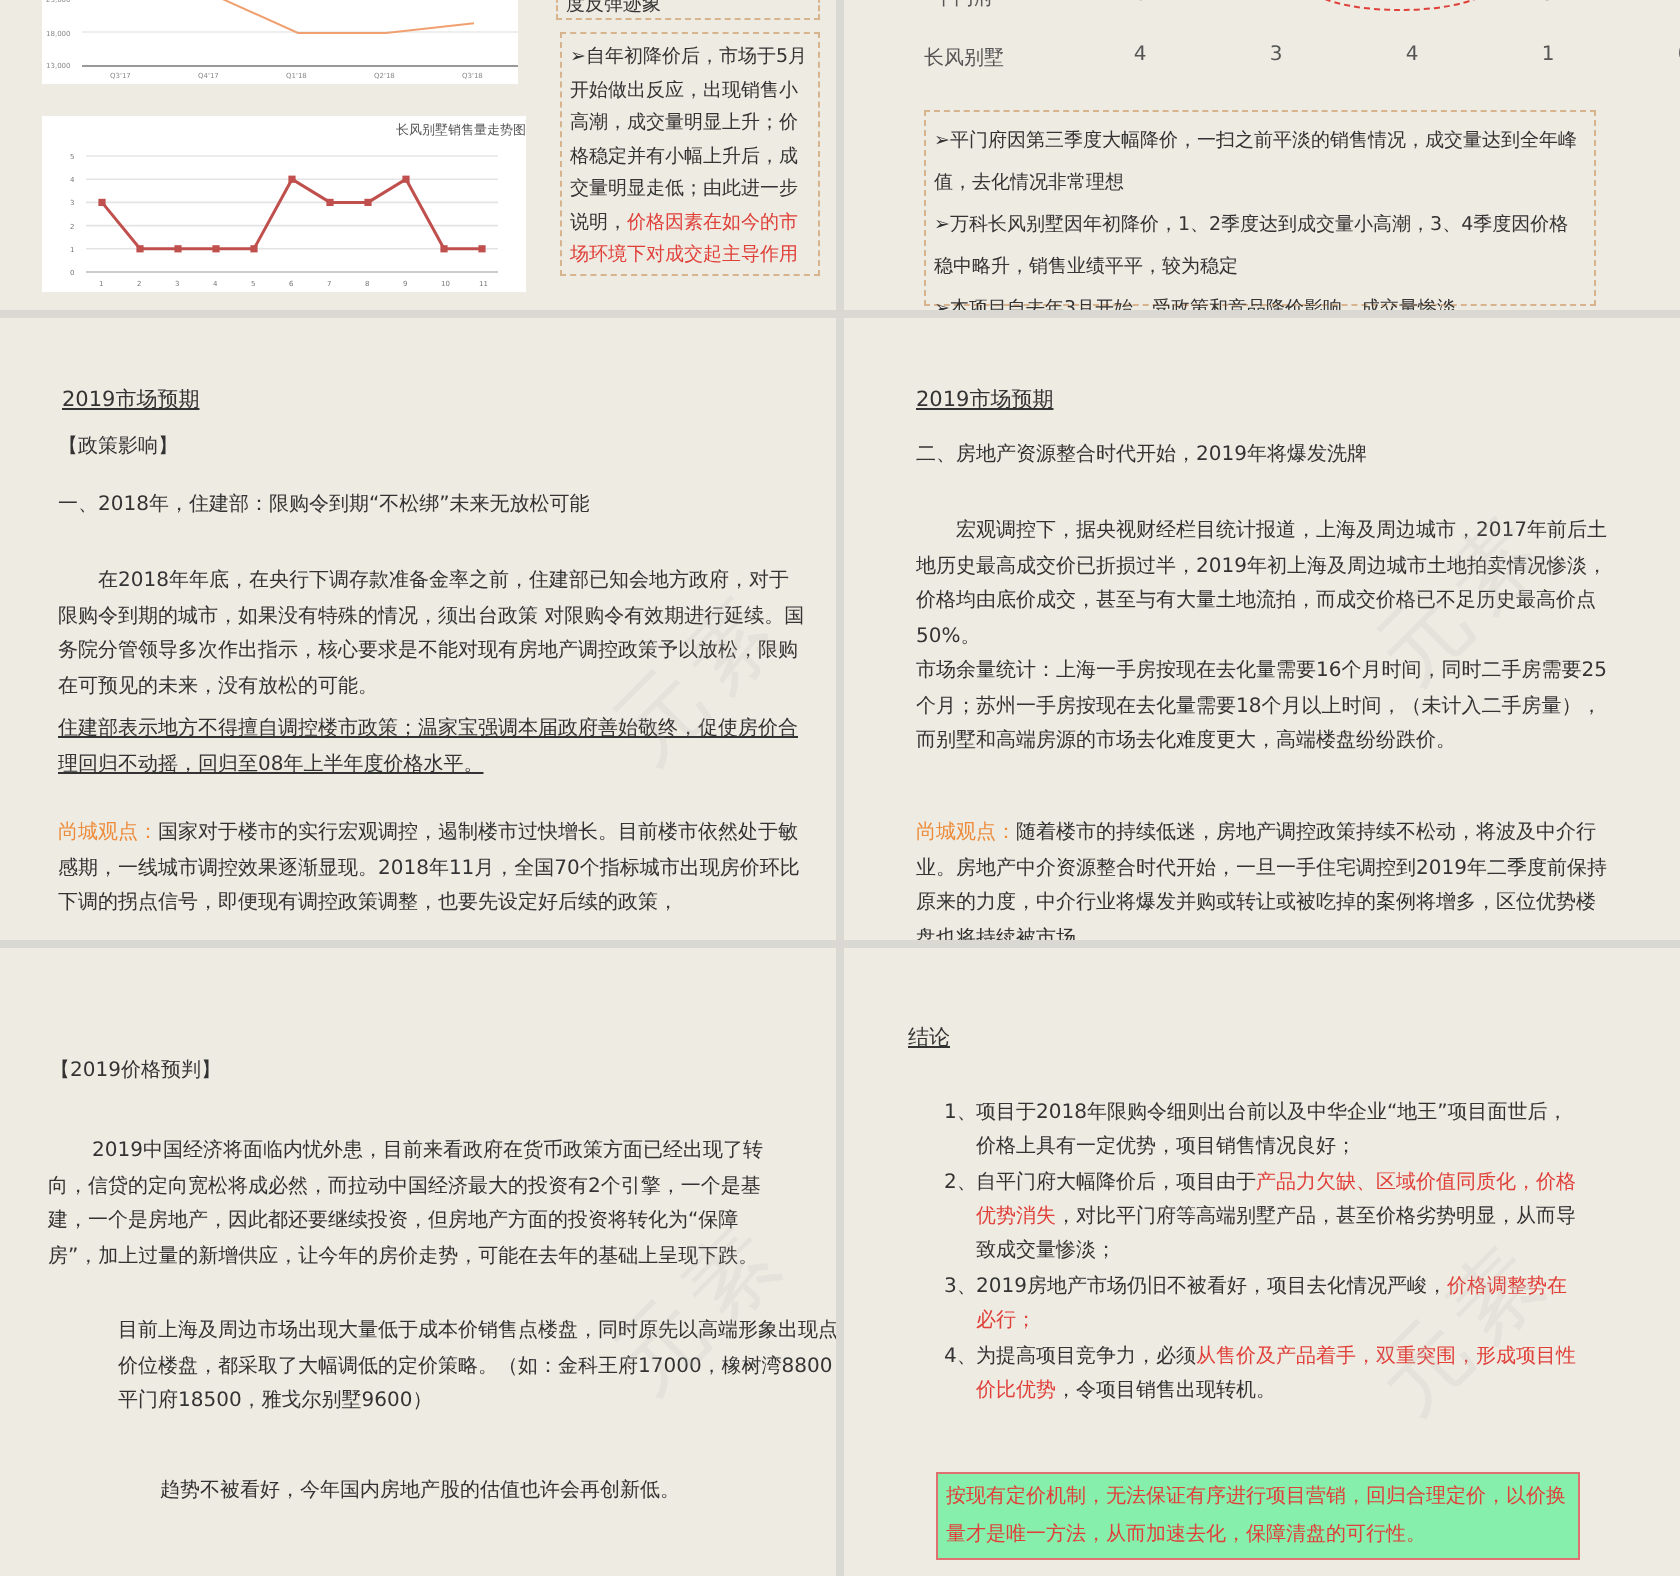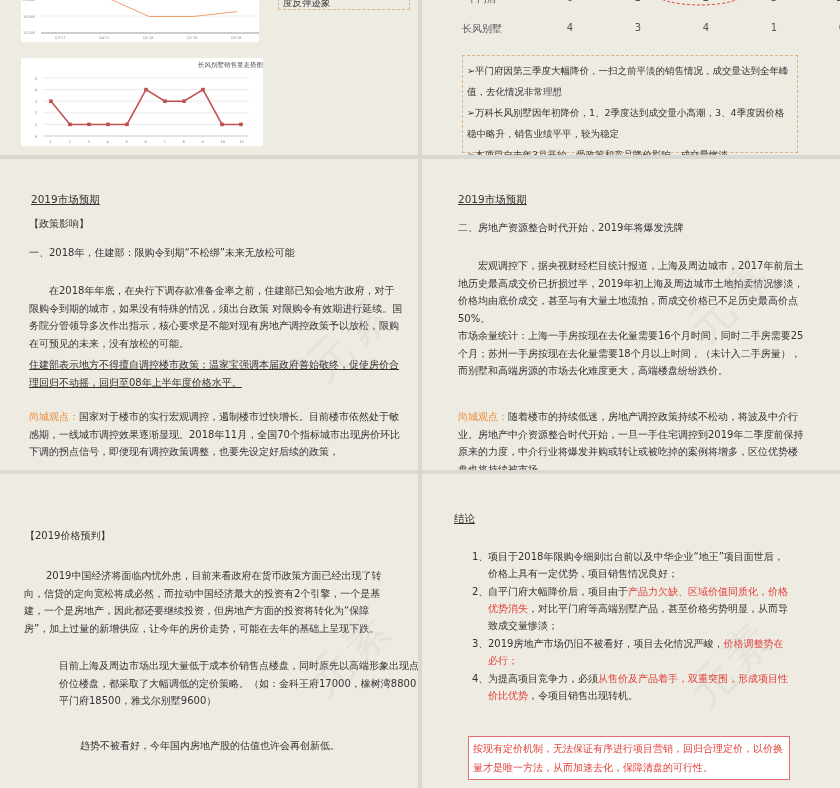--- a/index.html
+++ b/index.html
@@ -104,20 +104,23 @@
         <rect x="199.2" y="64.60000000000001" width="3.6" height="3.6" fill="#c0504d"></rect>
         <text x="199.5" y="85" font-size="3.5" fill="#777">10</text>
         <rect x="218.2" y="64.60000000000001" width="3.6" height="3.6" fill="#c0504d"></rect>
         <text x="218.5" y="85" font-size="3.5" fill="#777">11</text>
       </svg>
   </div>
 
   <div class="dashed-note" style="left:278px;top:-6px;width:132px;height:16px;padding-top:0;">
     <span>度反弹迹象</span>
   </div>
+  <div class="dashed-note" style="left:280px;top:16px;width:130px;height:122px;line-height:16.5px;">
+    <span>➢自年初降价后，市场于5月开始做出反应，出现销售小高潮，成交量明显上升；价格稳定并有小幅上升后，成交量明显走低；由此进一步说明，</span><span class="red">价格因素在如今的市场环境下对成交起主导作用</span>
+  </div>
 </div>
 
 <div class="panel" id="p2">
   <div id="tbl">
       <div class="tbl-row" style="left: 20px; top: -8px;">
         <span style="width: 80px;">平门府</span>
         <span style="width: 40px;">6</span>
         <span style="width: 40px;">2</span>
         <span style="width: 40px;">2</span>
         <span style="width: 40px;">3</span>
@@ -184,15 +187,15 @@
 </div>
 
 <div class="panel" id="p6">
   <div class="ttl" style="left:32px;top:38px;">结论</div>
   <div id="concl-list" style="position:absolute;left:50px;top:74px;width:320px;">
       <div style="position: relative; padding-left: 16px; font-size: 10px; line-height: 17px; color: rgb(51, 51, 51); margin-bottom: 1px;"><span style="position: absolute; left: 0px; top: 0px;">1、</span><span>项目于2018年限购令细则出台前以及中华企业“地王”项目面世后，价格上具有一定优势，项目销售情况良好；</span></div>
       <div style="position: relative; padding-left: 16px; font-size: 10px; line-height: 17px; color: rgb(51, 51, 51); margin-bottom: 1px;"><span style="position: absolute; left: 0px; top: 0px;">2、</span><span>自平门府大幅降价后，项目由于</span><span class="red">产品力欠缺、区域价值同质化，价格优势消失</span><span>，对比平门府等高端别墅产品，甚至价格劣势明显，从而导致成交量惨淡；</span></div>
       <div style="position: relative; padding-left: 16px; font-size: 10px; line-height: 17px; color: rgb(51, 51, 51); margin-bottom: 1px;"><span style="position: absolute; left: 0px; top: 0px;">3、</span><span>2019房地产市场仍旧不被看好，项目去化情况严峻，</span><span class="red">价格调整势在必行；</span></div>
       <div style="position: relative; padding-left: 16px; font-size: 10px; line-height: 17px; color: rgb(51, 51, 51); margin-bottom: 1px;"><span style="position: absolute; left: 0px; top: 0px;">4、</span><span>为提高项目竞争力，必须</span><span class="red">从售价及产品着手，双重突围，形成项目性价比优势</span><span>，令项目销售出现转机。</span></div>
     </div>
-  <div style="position:absolute;left:46px;top:262px;width:322px;padding:2px 4px;border:1px solid #e07070;background:#ffffff;font-size:10px;line-height:19px;color:#e0403a;">按现有定价机制，无法保证有序进行项目营销，回归合理定价，以价换量才是唯一方法，从而加速去化，保障清盘的可行性。</div>
+  <div style="position:absolute;left:46px;top:262px;width:322px;padding:2px 4px;border:1px solid #e07070;background:#86efac;font-size:10px;line-height:19px;color:#e0403a;">按现有定价机制，无法保证有序进行项目营销，回归合理定价，以价换量才是唯一方法，从而加速去化，保障清盘的可行性。</div>
   <div class="watermark" style="left:260px;top:160px;">元素</div>
 </div>
 
 </body></html>

